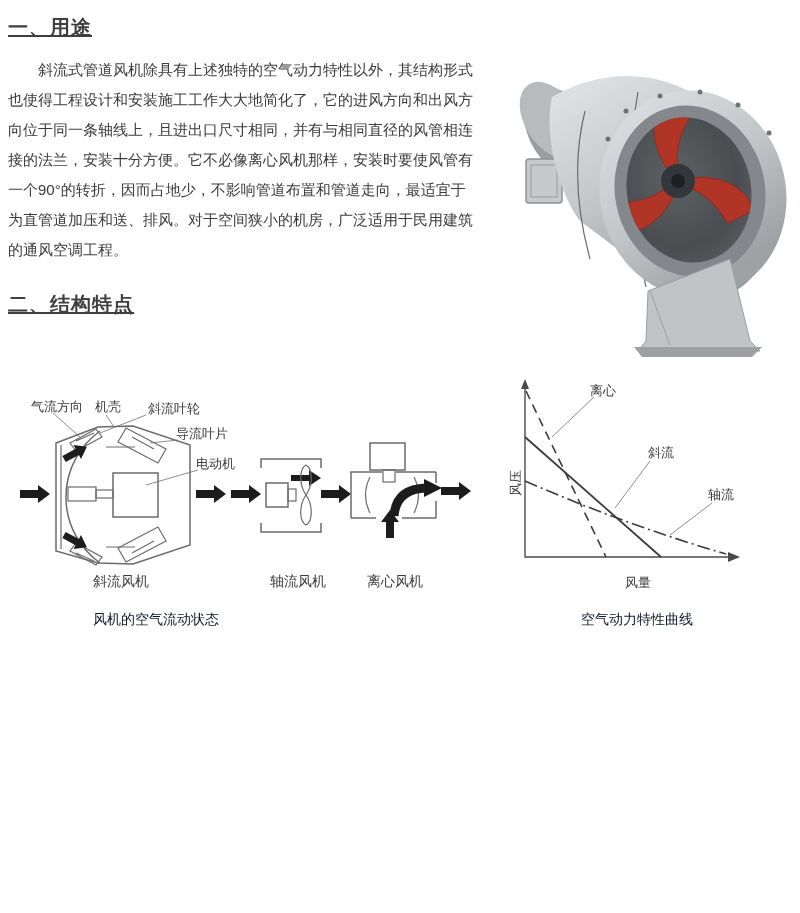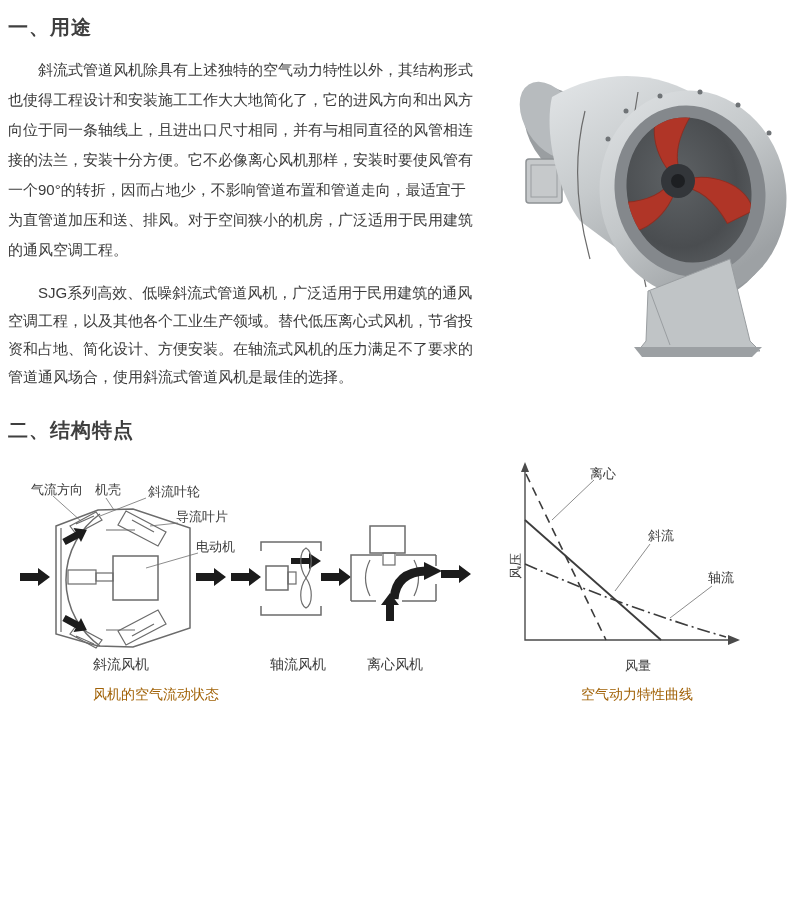--- a/index.html
+++ b/index.html
@@ -1,30 +1,30 @@
 <!DOCTYPE html>
 <html><head>
 <meta charset="utf-8">
 <style>
   html,body { margin:0; padding:0; background:#ffffff; }
   body { width:800px; font-family:"Liberation Sans", sans-serif; color:#3b3b3b; }
   .page { position:relative; width:800px; height:913px; background:#fff; overflow:hidden; }
   .content { padding:0 8px; }
-  h2.sec { font-size:20px; font-weight:600; color:#3f3f3f; margin:0 0 14px 0; letter-spacing:1px; }
+  h2.sec { font-size:20px; font-weight:600; color:#3f3f3f; margin:0 0 14px 0; letter-spacing:1px;text-decoration:underline; }
   h2.sec.first { margin-top:14px; }
   h2.sec.second { margin-top:26px; }
   p.body { margin:0; font-size:15px; color:#3b3b3b; text-indent:2em; }
   p.tight { line-height:30px; }
   p.loose { line-height:28px; }
   p.gap-top { margin-top:14px; }
   .fan-photo { float:right; width:304px; height:310px; margin:4px 0 6px 10px; }
   .figures { position:relative; height:282px; margin-top:12px; clear:both; }
   .figures svg.flow { position:absolute; left:0; top:0; }
   .figures svg.curves { position:absolute; left:490px; top:0; }
-  .caption { position:absolute; top:228px; font-size:14px; color:#a16207; white-space:nowrap; }
+  .caption { position:absolute; top:236px; font-size:14px; color:#0f172a; white-space:nowrap; }
   .caption.left { left:85px; }
   .caption.right { left:573px; }
   svg text { font-family:"Liberation Sans", sans-serif; fill:#3b3b3b; font-size:13px; }
   svg text.fig-name { font-size:14px; }
   .diag { stroke:#6b6b6b; stroke-width:1.5; fill:none; }
   .thin { stroke:#6b6b6b; stroke-width:1.2; fill:none; }
   .leader { stroke:#8d8d8d; stroke-width:1; fill:none; }
   .blackfill { fill:#1c1c1c; stroke:none; }
   .axis { stroke:#4a4a4a; stroke-width:1.4; fill:none; }
   .curve { stroke:#3c3c3c; fill:none; }
@@ -95,21 +95,20 @@
             <circle cx="120" cy="80" r="2.5"></circle>
         </g>
 
         <path d="M160,232 L242,200 L262,282 L272,292 L150,292 L158,282 Z" fill="#c0c4c6" stroke="#9a9ea1" stroke-width="1"></path>
         <path d="M162,232 L182,286" stroke="#9a9ea1" stroke-width="1" fill="none"></path>
         <path d="M146,288 L274,288 L264,298 L154,298 Z" fill="#9ca0a3"></path>
       </svg>
     </div>
 
     <p class="body tight">斜流式管道风机除具有上述独特的空气动力特性以外，其结构形式也使得工程设计和安装施工工作大大地简化了，它的进风方向和出风方向位于同一条轴线上，且进出口尺寸相同，并有与相同直径的风管相连接的法兰，安装十分方便。它不必像离心风机那样，安装时要使风管有一个90°的转折，因而占地少，不影响管道布置和管道走向，最适宜于为直管道加压和送、排风。对于空间狭小的机房，广泛适用于民用建筑的通风空调工程。</p>
-    <p class="body loose gap-top">SJG系列高效、低噪斜流式管道风机，广泛适用于民用建筑的通风空调工程，以及其他各个工业生产领域。替代低压离心式风机，节省投资和占地、简化设计、方便安装。在轴流式风机的压力满足不了要求的管道通风场合，使用斜流式管道风机是最佳的选择。</p>
 
     <h2 class="sec second">二、结构特点</h2>
 
     <div class="figures">
 
       <svg class="flow" width="470" height="230" viewBox="0 0 470 230">
 
         <text x="23" y="36">气流方向</text>
         <text x="87" y="36">机壳</text>
         <text x="140" y="38">斜流叶轮</text>

